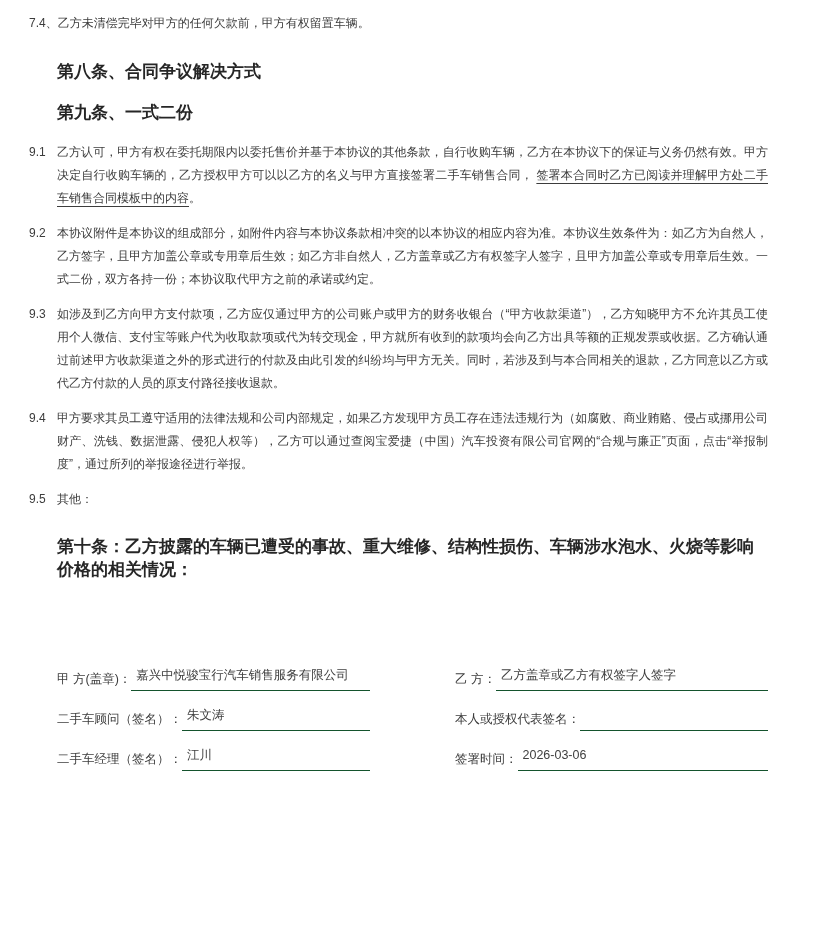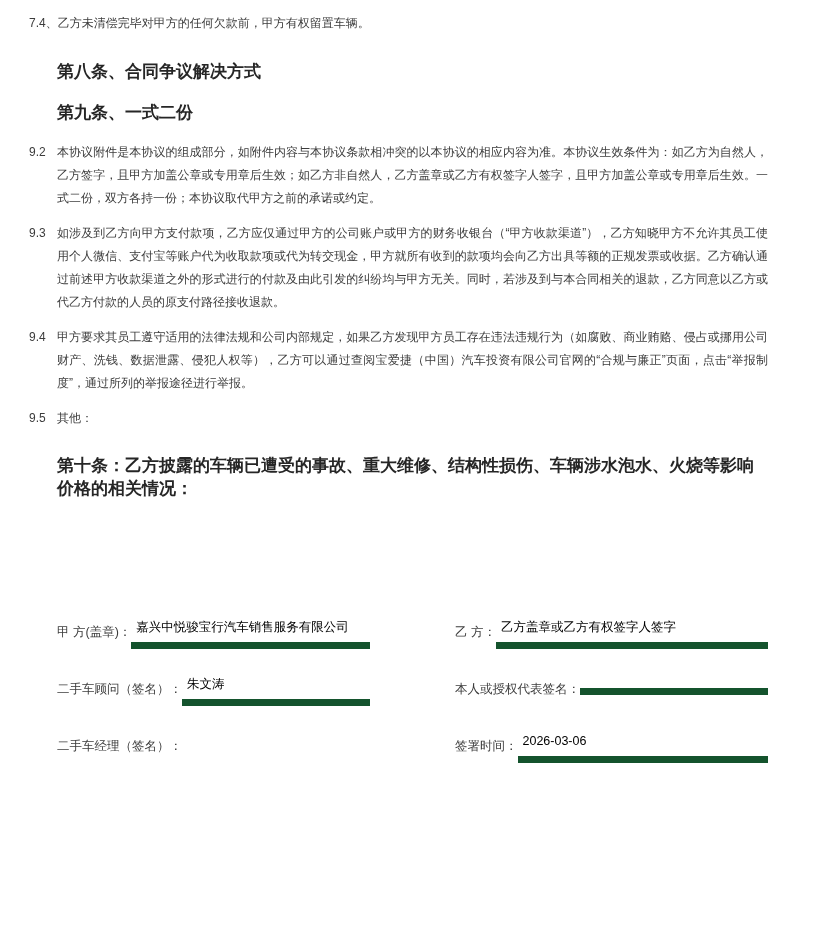--- a/index.html
+++ b/index.html
@@ -59,52 +59,55 @@
     font-size: 12.5px;
   }
   .sig-col {
     width: 315px;
   }
   .sig-col + .sig-col {
     margin-left: 85px;
   }
   .sig-row {
     display: flex;
-    align-items: center;
+    align-items: flex-end;
     height: 23px;
     margin-bottom: 17px;
-    margin-top: 34px;
   }
   .sig-label {
     white-space: nowrap;
     flex-shrink: 0;
   }
   .sig-value {
     flex: 1;
-    border-bottom: 7px solid #14532d;
+    border-bottom: 1px solid #14532d;
     padding: 0 0 3px 5px;
     white-space: nowrap;
-    color: #000000;
+    color: #404040;
   }
 </style>
 </head>
 <body>
 
 <div class="page">
 
   <div class="numbered c74">
     <span class="num">7.4、</span>
     <div class="txt">乙方未清偿完毕对甲方的任何欠款前，甲方有权留置车辆。</div>
   </div>
 
   <h3>第八条、合同争议解决方式</h3>
 
 
   <h3 class="a9">第九条、一式二份</h3>
 
+  <div class="numbered">
+    <span class="num">9.1</span>
+    <div class="txt"><span>乙方认可，甲方有权在委托期限内以委托售价并基于本协议的其他条款，自行收购车辆，乙方在本协议下的保证与义务仍然有效。甲方决定自行收购车辆的，乙方授权甲方可以以乙方的名义与甲方直接签署二手车销售合同， </span><span class="uline">签署本合同时乙方已阅读并理解甲方处二手车销售合同模板中的内容</span><span>。</span></div>
+  </div>
 
   <div class="numbered">
     <span class="num">9.2</span>
     <div class="txt">本协议附件是本协议的组成部分，如附件内容与本协议条款相冲突的以本协议的相应内容为准。本协议生效条件为：如乙方为自然人，乙方签字，且甲方加盖公章或专用章后生效；如乙方非自然人，乙方盖章或乙方有权签字人签字，且甲方加盖公章或专用章后生效。一式二份，双方各持一份；本协议取代甲方之前的承诺或约定。</div>
   </div>
 
   <div class="numbered">
     <span class="num">9.3</span>
     <div class="txt">如涉及到乙方向甲方支付款项，乙方应仅通过甲方的公司账户或甲方的财务收银台（“甲方收款渠道”），乙方知晓甲方不允许其员工使用个人微信、支付宝等账户代为收取款项或代为转交现金，甲方就所有收到的款项均会向乙方出具等额的正规发票或收据。乙方确认通过前述甲方收款渠道之外的形式进行的付款及由此引发的纠纷均与甲方无关。同时，若涉及到与本合同相关的退款，乙方同意以乙方或代乙方付款的人员的原支付路径接收退款。</div>
   </div>
@@ -126,20 +129,21 @@
       <div class="sig-row">
         <span class="sig-label">甲 方(盖章)：</span>
         <span class="sig-value">嘉兴中悦骏宝行汽车销售服务有限公司</span>
       </div>
       <div class="sig-row">
         <span class="sig-label">二手车顾问（签名）：</span>
         <span class="sig-value">朱文涛</span>
       </div>
       <div class="sig-row">
         <span class="sig-label">二手车经理（签名）：</span>
+        <span class="sig-value">江川</span>
       </div>
     </div>
     <div class="sig-col">
       <div class="sig-row">
         <span class="sig-label">乙 方：</span>
         <span class="sig-value">乙方盖章或乙方有权签字人签字</span>
       </div>
       <div class="sig-row">
         <span class="sig-label">本人或授权代表签名：</span>
         <span class="sig-value"></span>

